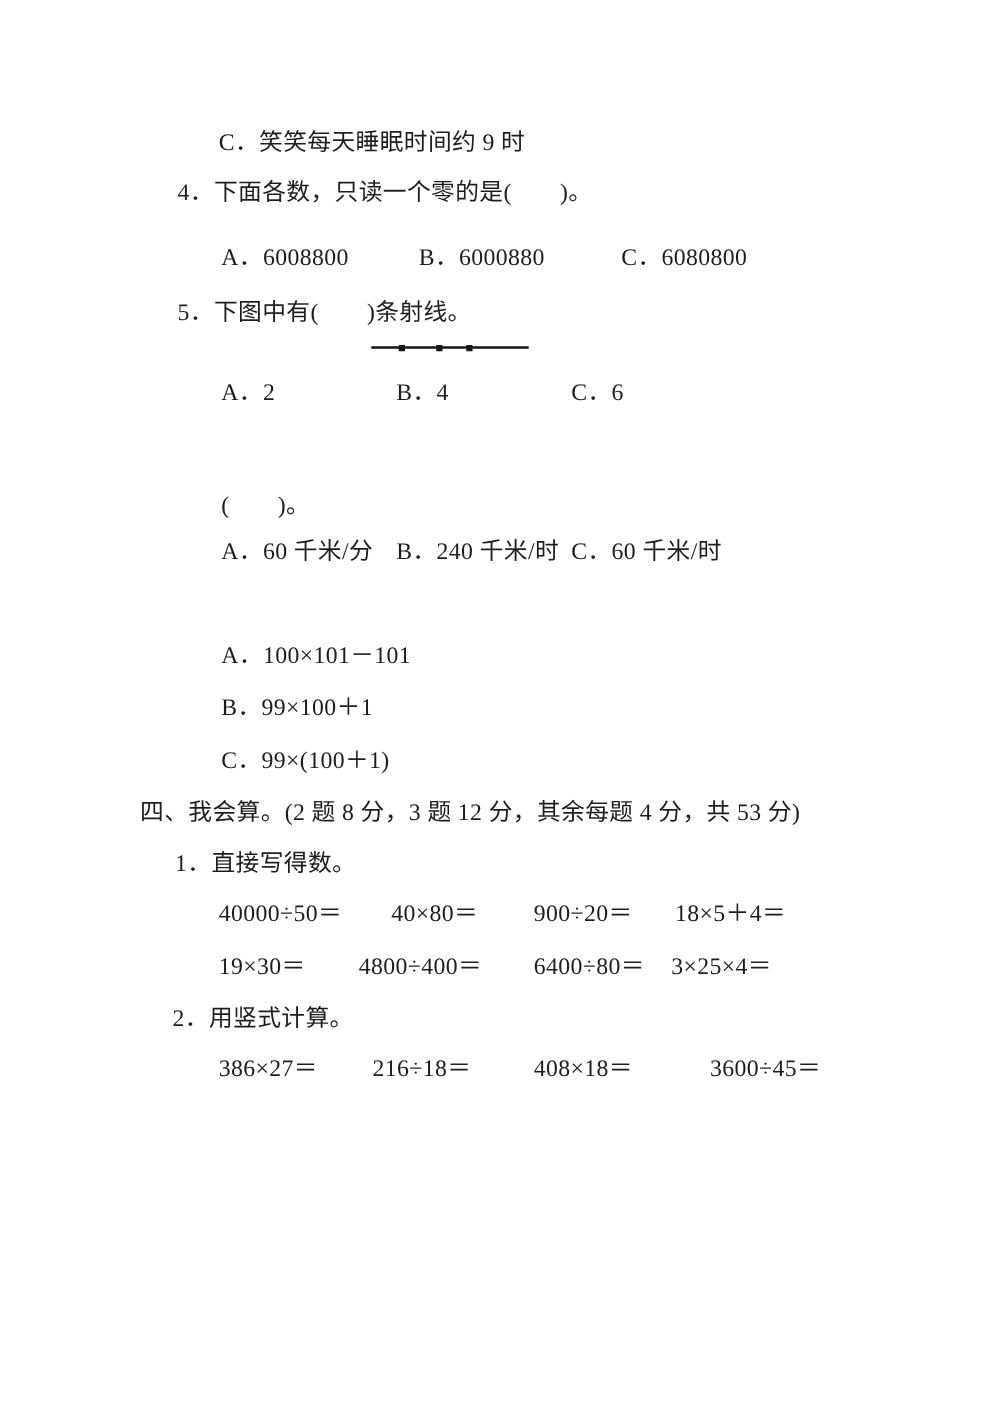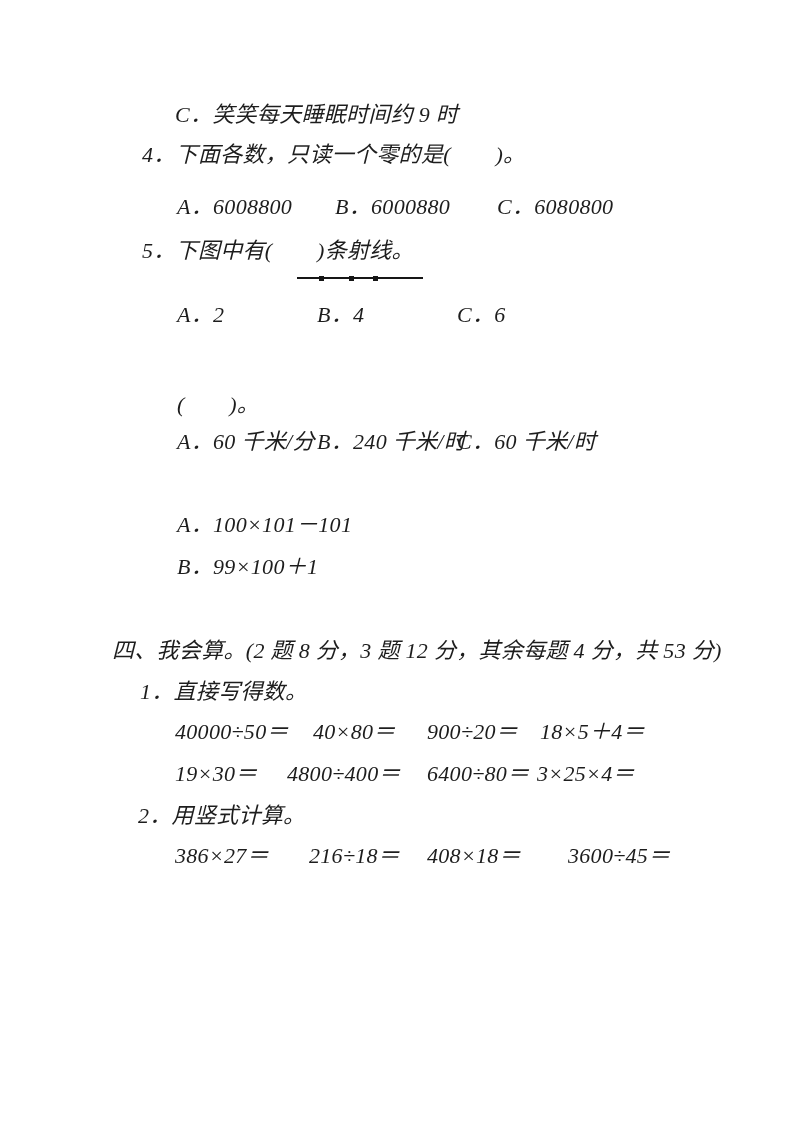--- a/index.html
+++ b/index.html
@@ -11,25 +11,24 @@
     position: relative;
     width: 793px;
     height: 1122px;
     background: #ffffff;
     overflow: hidden;
     color: #1d1d1d;
     font-family: "Liberation Serif", "DejaVu Serif", serif;
   }
   .t {
     position: absolute;
-    font-size: 22px;
+    font-size: 19px;
     line-height: 26px;
     white-space: pre;
     letter-spacing: 0.3px;
-    font-style: italic;
   }
   
   .figure {
     position: absolute;
     left: 297px;
     top: 275px;
     width: 126px;
     height: 6px;
   }
   .figline {
@@ -74,34 +73,35 @@
   <div class="t" style="left:317px; top:302px">B．4</div>
   <div class="t" style="left:457px; top:302px">C．6</div>
 
   <div class="t" style="left:177px; top:392px">(　　)。</div>
   <div class="t" style="left:177px; top:429px">A．60 千米/分</div>
   <div class="t" style="left:317px; top:429px">B．240 千米/时</div>
   <div class="t" style="left:457px; top:429px">C．60 千米/时</div>
 
   <div class="t" style="left:177px; top:512px">A．100×101－101</div>
   <div class="t" style="left:177px; top:554px">B．99×100＋1</div>
+  <div class="t" style="left:177px; top:596px">C．99×(100＋1)</div>
 
   <div class="t" style="left:112px; top:638px">四、我会算。(2 题 8 分，3 题 12 分，其余每题 4 分，共 53 分)</div>
   <div class="t" style="left:140px; top:679px">1．直接写得数。</div>
 
   <div class="t" style="left:175px; top:719px">40000÷50＝</div>
   <div class="t" style="left:313px; top:719px">40×80＝</div>
   <div class="t" style="left:427px; top:719px">900÷20＝</div>
   <div class="t" style="left:540px; top:719px">18×5＋4＝</div>
 
   <div class="t" style="left:175px; top:761px">19×30＝</div>
   <div class="t" style="left:287px; top:761px">4800÷400＝</div>
   <div class="t" style="left:427px; top:761px">6400÷80＝</div>
   <div class="t" style="left:537px; top:761px">3×25×4＝</div>
 
   <div class="t" style="left:138px; top:803px">2．用竖式计算。</div>
 
   <div class="t" style="left:175px; top:843px">386×27＝</div>
-  <div class="t" style="left:309px; top:843px">216÷18＝</div>
+  <div class="t" style="left:298px; top:843px">216÷18＝</div>
   <div class="t" style="left:427px; top:843px">408×18＝</div>
   <div class="t" style="left:568px; top:843px">3600÷45＝</div>
 
 </div>
 
 </body></html>

